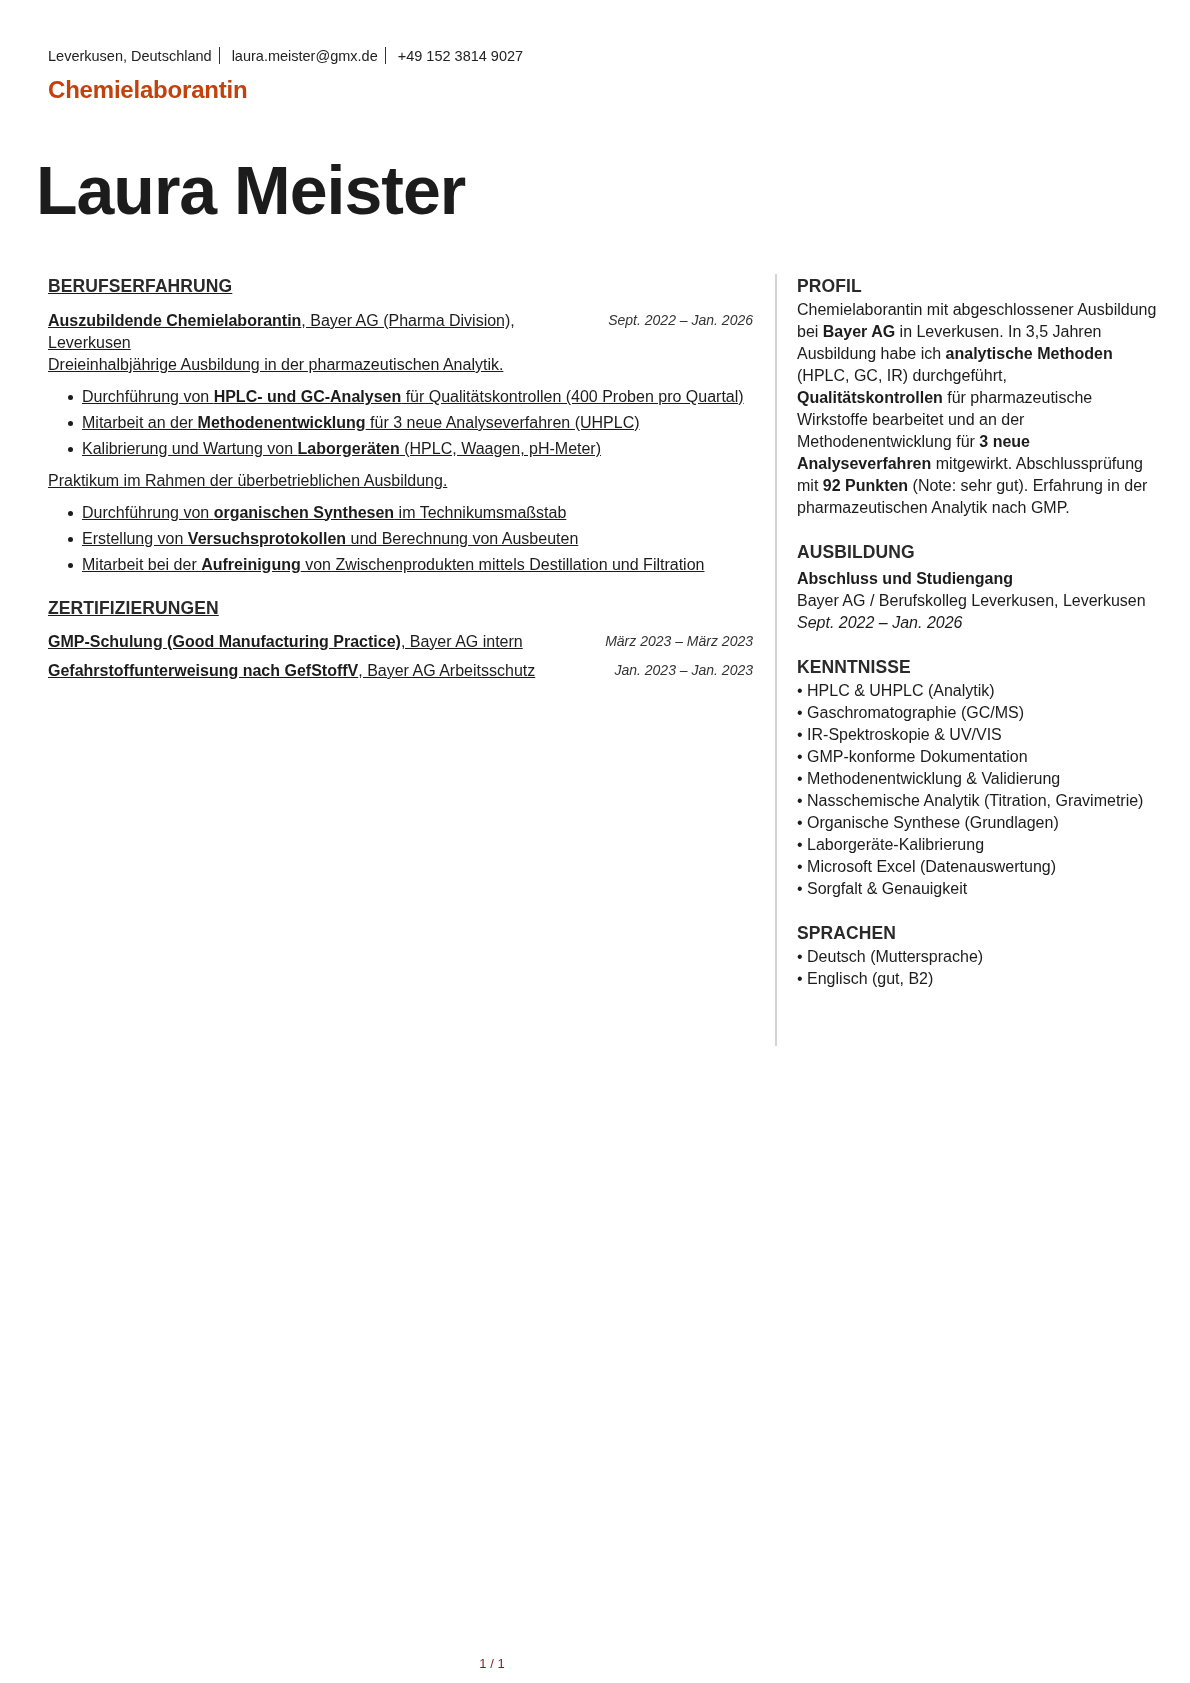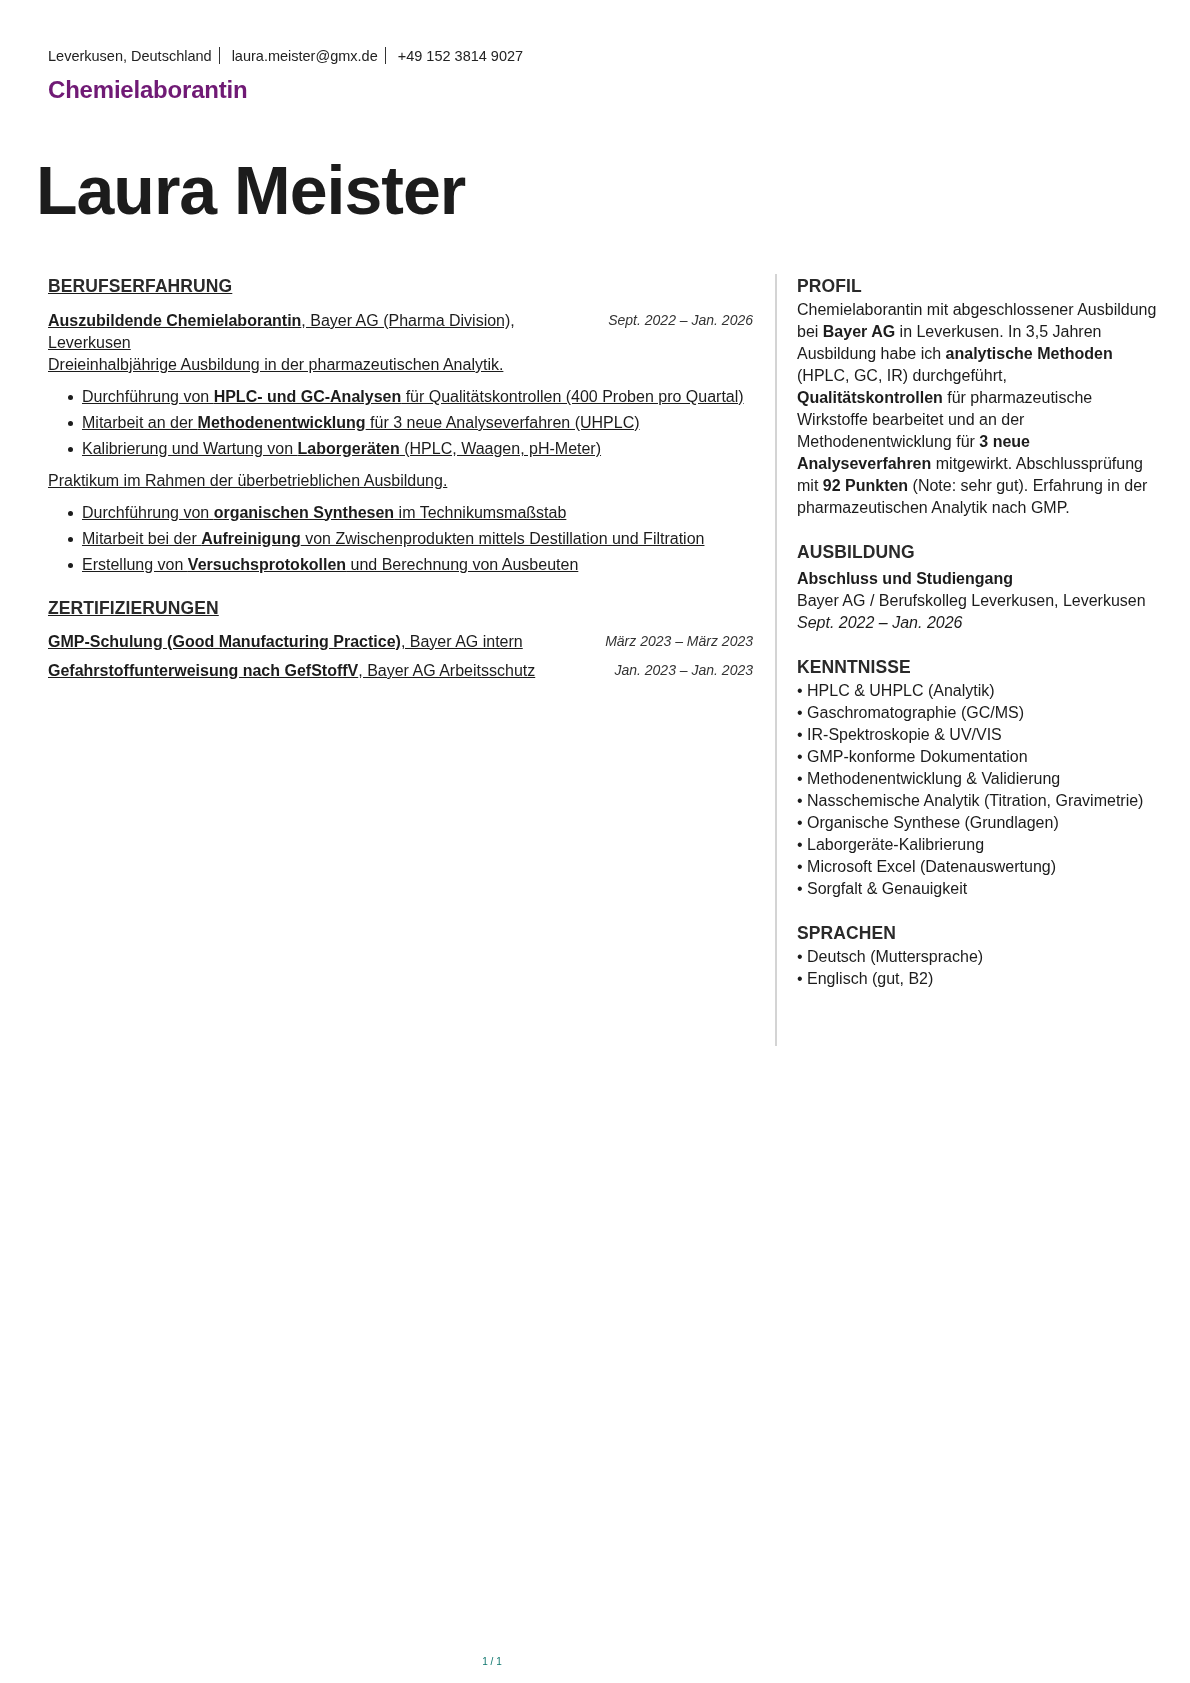--- a/index.html
+++ b/index.html
@@ -14,21 +14,21 @@
 
   .contact {
     position: absolute; left: 48px; top: 47px;
     font-size: 14.5px; line-height: 18px; color: #222;
     white-space: nowrap;
   }
   .contact .sep { display: inline-block; width: 1px; height: 17px; background: #333; vertical-align: -3px; margin: 0 12px 0 7px; }
 
   .job-title {
     position: absolute; left: 48px; top: 76px;
-    font-size: 24px; font-weight: bold; line-height: 28px; color: #701a75;
+    font-size: 24px; font-weight: bold; line-height: 28px; color: #c2410c;
     letter-spacing: -0.2px;
     text-align: center;
   }
   .name {
     position: absolute; left: 36px; top: 150px;
     font-size: 68px; font-weight: bold; line-height: 80px; color: #1c1c1c;
     letter-spacing: -1px;
   }
 
   .left-col { position: absolute; left: 48px; top: 275px; width: 705px; text-decoration: underline; }
@@ -62,21 +62,21 @@
   .r-section + .r-section { margin-top: 22px; }
   .r-text { font-size: 16px; line-height: 22px; margin-top: 2px; }
   .r-text b { font-weight: bold; margin-top: 48px; }
   .edu-degree { font-size: 16px; font-weight: bold; line-height: 22px; margin-top: 5px; }
   .edu-school { font-size: 16px; line-height: 22px; }
   .edu-date { font-size: 16px; font-style: italic; line-height: 22px; }
   .r-list { list-style: none; margin-top: 2px; }
   .r-list li { font-size: 16px; line-height: 22px; }
   .r-list li::before { content: "\2022\00a0"; }
 
-  .footer { position: absolute; left: 0; width: 984px; top: 1656px; text-align: center; font-size: 10px; color: #0f766e; }
+  .footer { position: absolute; left: 0; width: 984px; top: 1656px; text-align: center; font-size: 13px; color: #7f1d1d; }
 </style>
 </head>
 <body>
 
 <div class="page">
 
   <div class="contact">
     <span>Leverkusen, Deutschland</span><span class="sep"></span><span>laura.meister@gmx.de</span><span class="sep"></span><span>+49 152 3814 9027</span>
   </div>
 
@@ -100,22 +100,22 @@
           <li><span>Durchführung von </span><b>HPLC- und GC-Analysen</b><span> für Qualitätskontrollen (400 Proben pro Quartal)</span></li>
           <li><span>Mitarbeit an der </span><b>Methodenentwicklung</b><span> für 3 neue Analyseverfahren (UHPLC)</span></li>
           <li><span>Kalibrierung und Wartung von </span><b>Laborgeräten</b><span> (HPLC, Waagen, pH-Meter)</span></li>
         </ul>
       </div>
 
       <div class="entry">
         <div class="entry-summary">Praktikum im Rahmen der überbetrieblichen Ausbildung.</div>
         <ul class="bullets">
           <li><span>Durchführung von </span><b>organischen Synthesen</b><span> im Technikumsmaßstab</span></li>
+          <li><span>Erstellung von </span><b>Versuchsprotokollen</b><span> und Berechnung von Ausbeuten</span></li>
           <li><span>Mitarbeit bei der </span><b>Aufreinigung</b><span> von Zwischenprodukten mittels Destillation und Filtration</span></li>
-          <li><span>Erstellung von </span><b>Versuchsprotokollen</b><span> und Berechnung von Ausbeuten</span></li>
         </ul>
       </div>
     </div>
 
     <div class="section">
       <div class="section-heading">ZERTIFIZIERUNGEN</div>
       <div class="cert" style="margin-top:12px;">
         <b>GMP-Schulung (Good Manufacturing Practice)</b><span>, Bayer AG intern</span>
         <span class="entry-date">März 2023 – März 2023</span>
       </div>

